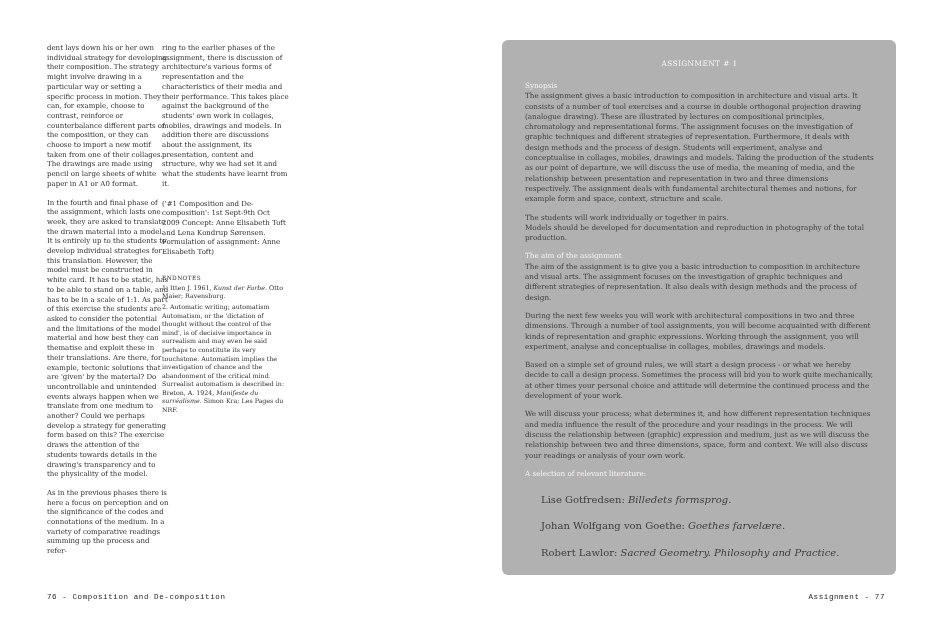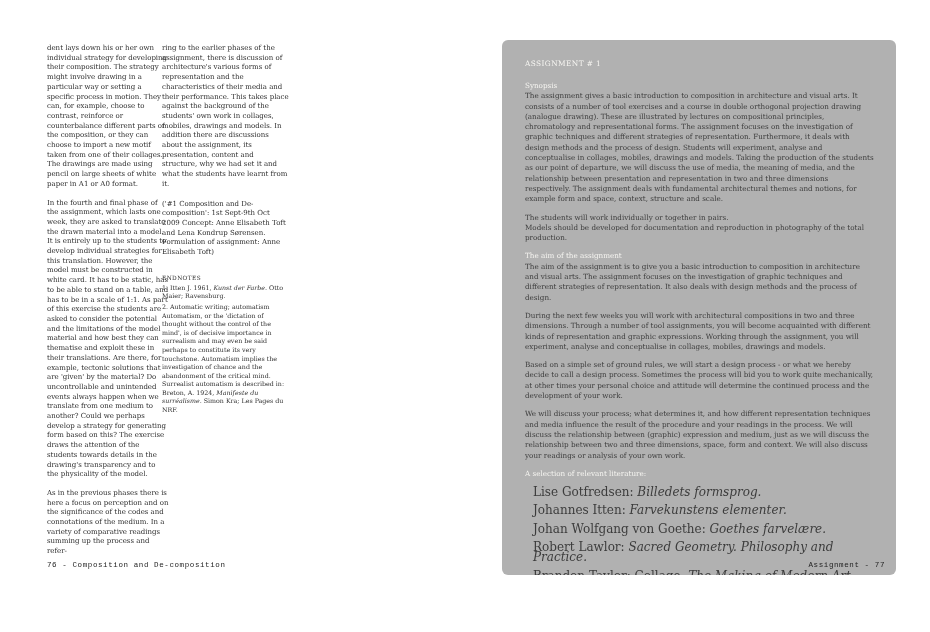--- a/index.html
+++ b/index.html
@@ -12,41 +12,41 @@
   .col1{left:47px;width:122px;}
   .col2{left:162px;width:127px;}
   .book{font-size:7px;line-height:9.7px;margin:0 0 9px 0;text-align:left;}
   .credit{margin-top:10px;}
   .endnotes-heading{
     font-size:5.8px;letter-spacing:.4px;margin:16px 0 2px 0;line-height:8px;
   }
   .endnote{font-size:6.3px;line-height:8.6px;margin:0 0 2px 0;}
   .it{font-style:italic;}
   .footer{
-    position:absolute;top:561px;font-family:"Liberation Mono", monospace;
+    position:absolute;top:593px;font-family:"Liberation Mono", monospace;
     font-size:7.5px;letter-spacing:.6px;color:#1f1f1f;white-space:nowrap;
   }
   .footer-left{left:47px;}
   .footer-right{right:45px;text-align:center;}
   
   .panel{
     position:absolute;left:502px;top:40px;width:394px;height:535px;
     background:#b1b1b1;border-radius:6px;box-sizing:border-box;
     padding:18px 22px 0 23px;overflow:hidden;
   }
   .panel .ptext{font-size:7.2px;line-height:10.3px;color:#3c3c3c;margin:0 0 8px 0;}
   .panel .ptitle{
-    color:#f7f6f2;font-size:7.4px;line-height:11px;letter-spacing:.4px;margin:0;
+    color:#f7f6f2;font-size:7.4px;line-height:11px;letter-spacing:.4px;margin:0;text-align:center;
   }
   .panel .title-block{margin:0 0 12px 0;}
   .panel .phead{
     color:#f7f6f2;font-size:7.2px;line-height:10.3px;margin:8px 0 0 0;
   }
   .panel .tight{margin-bottom:0;}
-  .lit-line{font-size:12px;line-height:10.3px;color:#3c3c3c;margin:8px;}
+  .lit-line{font-size:10px;line-height:10.3px;color:#3c3c3c;margin:16px;}
 </style>
 </head>
 <body>
 
 <div class="col col1">
   <p class="book">dent lays down his or her own individual strategy for developing their composition. The strategy might involve drawing in a particular way or setting a specific process in motion. They can, for example, choose to contrast, reinforce or counterbalance different parts of the composition, or they can choose to import a new motif taken from one of their collages. The drawings are made using pencil on large sheets of white paper in A1 or A0 format.</p>
   <p class="book">In the fourth and final phase of the assignment, which lasts one week, they are asked to translate the drawn material into a model. It is entirely up to the students to develop individual strategies for this translation. However, the model must be constructed in white card. It has to be static, has to be able to stand on a table, and has to be in a scale of 1:1. As part of this exercise the students are asked to consider the potential and the limitations of the model material and how best they can thematise and exploit these in their translations. Are there, for example, tectonic solutions that are 'given' by the material? Do uncontrollable and unintended events always happen when we translate from one medium to another? Could we perhaps develop a strategy for generating form based on this? The exercise draws the attention of the students towards details in the drawing's transparency and to the physicality of the model.</p>
   <p class="book">As in the previous phases there is here a focus on perception and on the significance of the codes and connotations of the medium. In a variety of comparative readings summing up the process and refer-</p>
 </div>
 
@@ -72,20 +72,19 @@
   <p class="ptext">Models should be developed for documentation and reproduction in photography of the total production.</p>
 
   <p class="phead">The aim of the assignment</p>
   <p class="ptext">The aim of the assignment is to give you a basic introduction to composition in architecture and visual arts. The assignment focuses on the investigation of graphic techniques and different strategies of representation. It also deals with design methods and the process of design.</p>
   <p class="ptext">During the next few weeks you will work with architectural compositions in two and three dimensions. Through a number of tool assignments, you will become acquainted with different kinds of representation and graphic expressions. Working through the assignment, you will experiment, analyse and conceptualise in collages, mobiles, drawings and models.</p>
   <p class="ptext">Based on a simple set of ground rules, we will start a design process - or what we hereby decide to call a design process. Sometimes the process will bid you to work quite mechanically, at other times your personal choice and attitude will determine the continued process and the development of your work.</p>
   <p class="ptext">We will discuss your process; what determines it, and how different representation techniques and media influence the result of the procedure and your readings in the process. We will discuss the relationship between (graphic) expression and medium, just as we will discuss the relationship between two and three dimensions, space, form and context. We will also discuss your readings or analysis of your own work.</p>
 
   <p class="phead">A selection of relevant literature:</p>
   <p class="lit-line"><span>Lise Gotfredsen: </span><span class="it">Billedets formsprog.</span></p>
-  <p class="lit-line"><span>Johannes Itten: </span><span class="it">Farvekunstens elementer.</span></p>
   <p class="lit-line"><span>Johan Wolfgang von Goethe: </span><span class="it">Goethes farvelære.</span></p>
   <p class="lit-line"><span>Robert Lawlor: </span><span class="it">Sacred Geometry. Philosophy and Practice.</span></p>
   <p class="lit-line"><span>Brandon Taylor: Collage. </span><span class="it">The Making of Modern Art.</span></p>
   <p class="lit-line"><span>Kenneth Martin and Mary Martin: </span><span class="it">Constructed Works.</span></p>
 </div>
 
 <div class="footer footer-right">Assignment - 77</div>
 
 </body></html>

